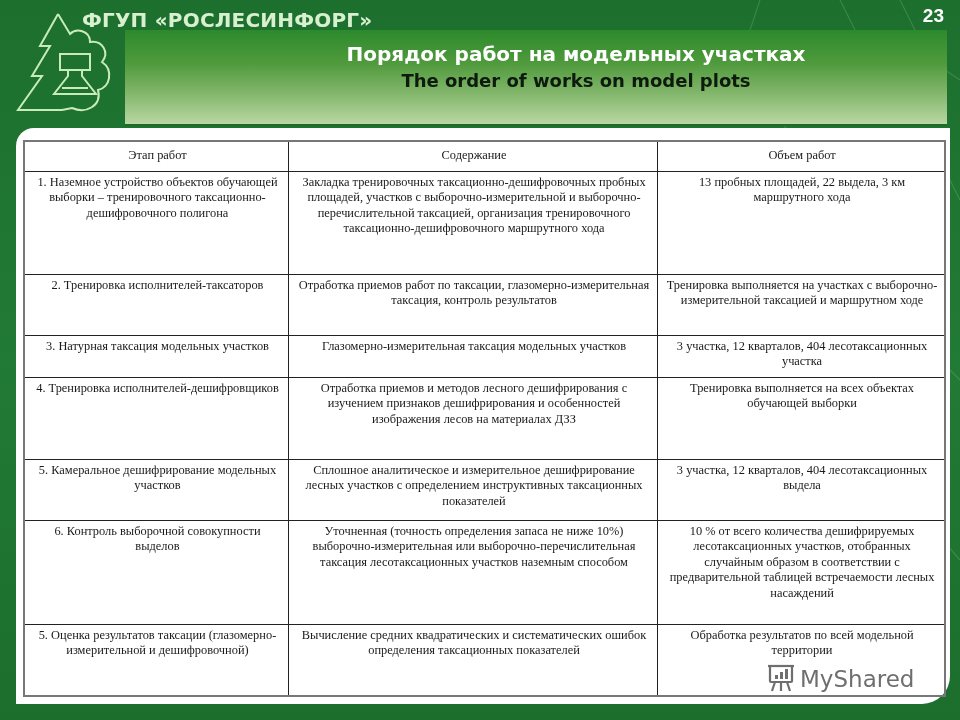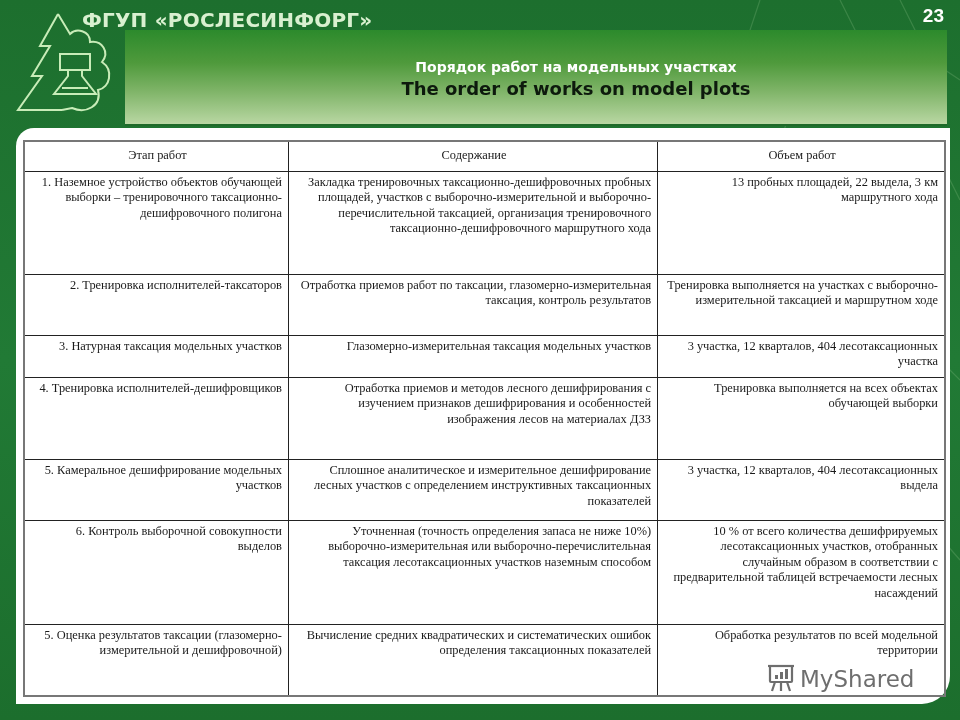--- a/index.html
+++ b/index.html
@@ -28,42 +28,42 @@
       font-size: 19px; color: #ffffff;
     }
     .title-band {
       position: absolute; left: 125px; top: 30px; width: 822px; height: 96px;
       background: linear-gradient(180deg, #2c8a2c 0%, #4f9a3c 35%, #7fb468 65%, #b9d7a3 100%);
       border-bottom: 2px solid #1f6a2a;
     }
     .title-ru {
       position: absolute; left: 0; right: 0; top: 12px; text-align: center;
       font-family: "DejaVu Sans", sans-serif; font-weight: bold;
-      font-size: 14px; color: #ffffff; padding-left: 80px; margin-top: 17px;
+      font-size: 20px; color: #ffffff; padding-left: 80px;
     }
     .title-en {
-      position: absolute; left: 0; right: 0; top: 48px; text-align: center;
+      position: absolute; left: 0; right: 0; top: 40px; text-align: center;
       font-family: "DejaVu Sans", sans-serif; font-weight: bold;
       font-size: 18px; color: #0d1a0d; padding-left: 80px;
     }
     .content-panel {
       position: absolute; left: 16px; top: 128px; width: 934px; height: 576px;
       background: #ffffff; border-radius: 18px 0 28px 0;
     }
     table.works {
       position: absolute; left: 23px; top: 140px; width: 923px;
       border-collapse: collapse;
       font-family: "Liberation Serif", serif; font-size: 12.4px; line-height: 15.6px;
       color: #1a1a1a;
     }
     table.works th, table.works td {
       border: 1px solid #222;
       vertical-align: top;
       padding: 3px 6px 3px 8px;
-      text-align: right;
+      text-align: center;
       font-weight: normal;
     }
     table.works th { text-align: center; height: 30px; vertical-align: middle; margin-left: 16px; }
     table.works { border: 2px solid #777; }
     col.c1 { width: 265px; } col.c2 { width: 370px; } col.c3 { width: 288px; }
     .watermark {
       position: absolute; left: 766px; top: 660px;
       display: flex; align-items: flex-end; gap: 4px;
       font-family: "DejaVu Sans", sans-serif; font-size: 23px; color: #555;
       opacity: 0.85;

